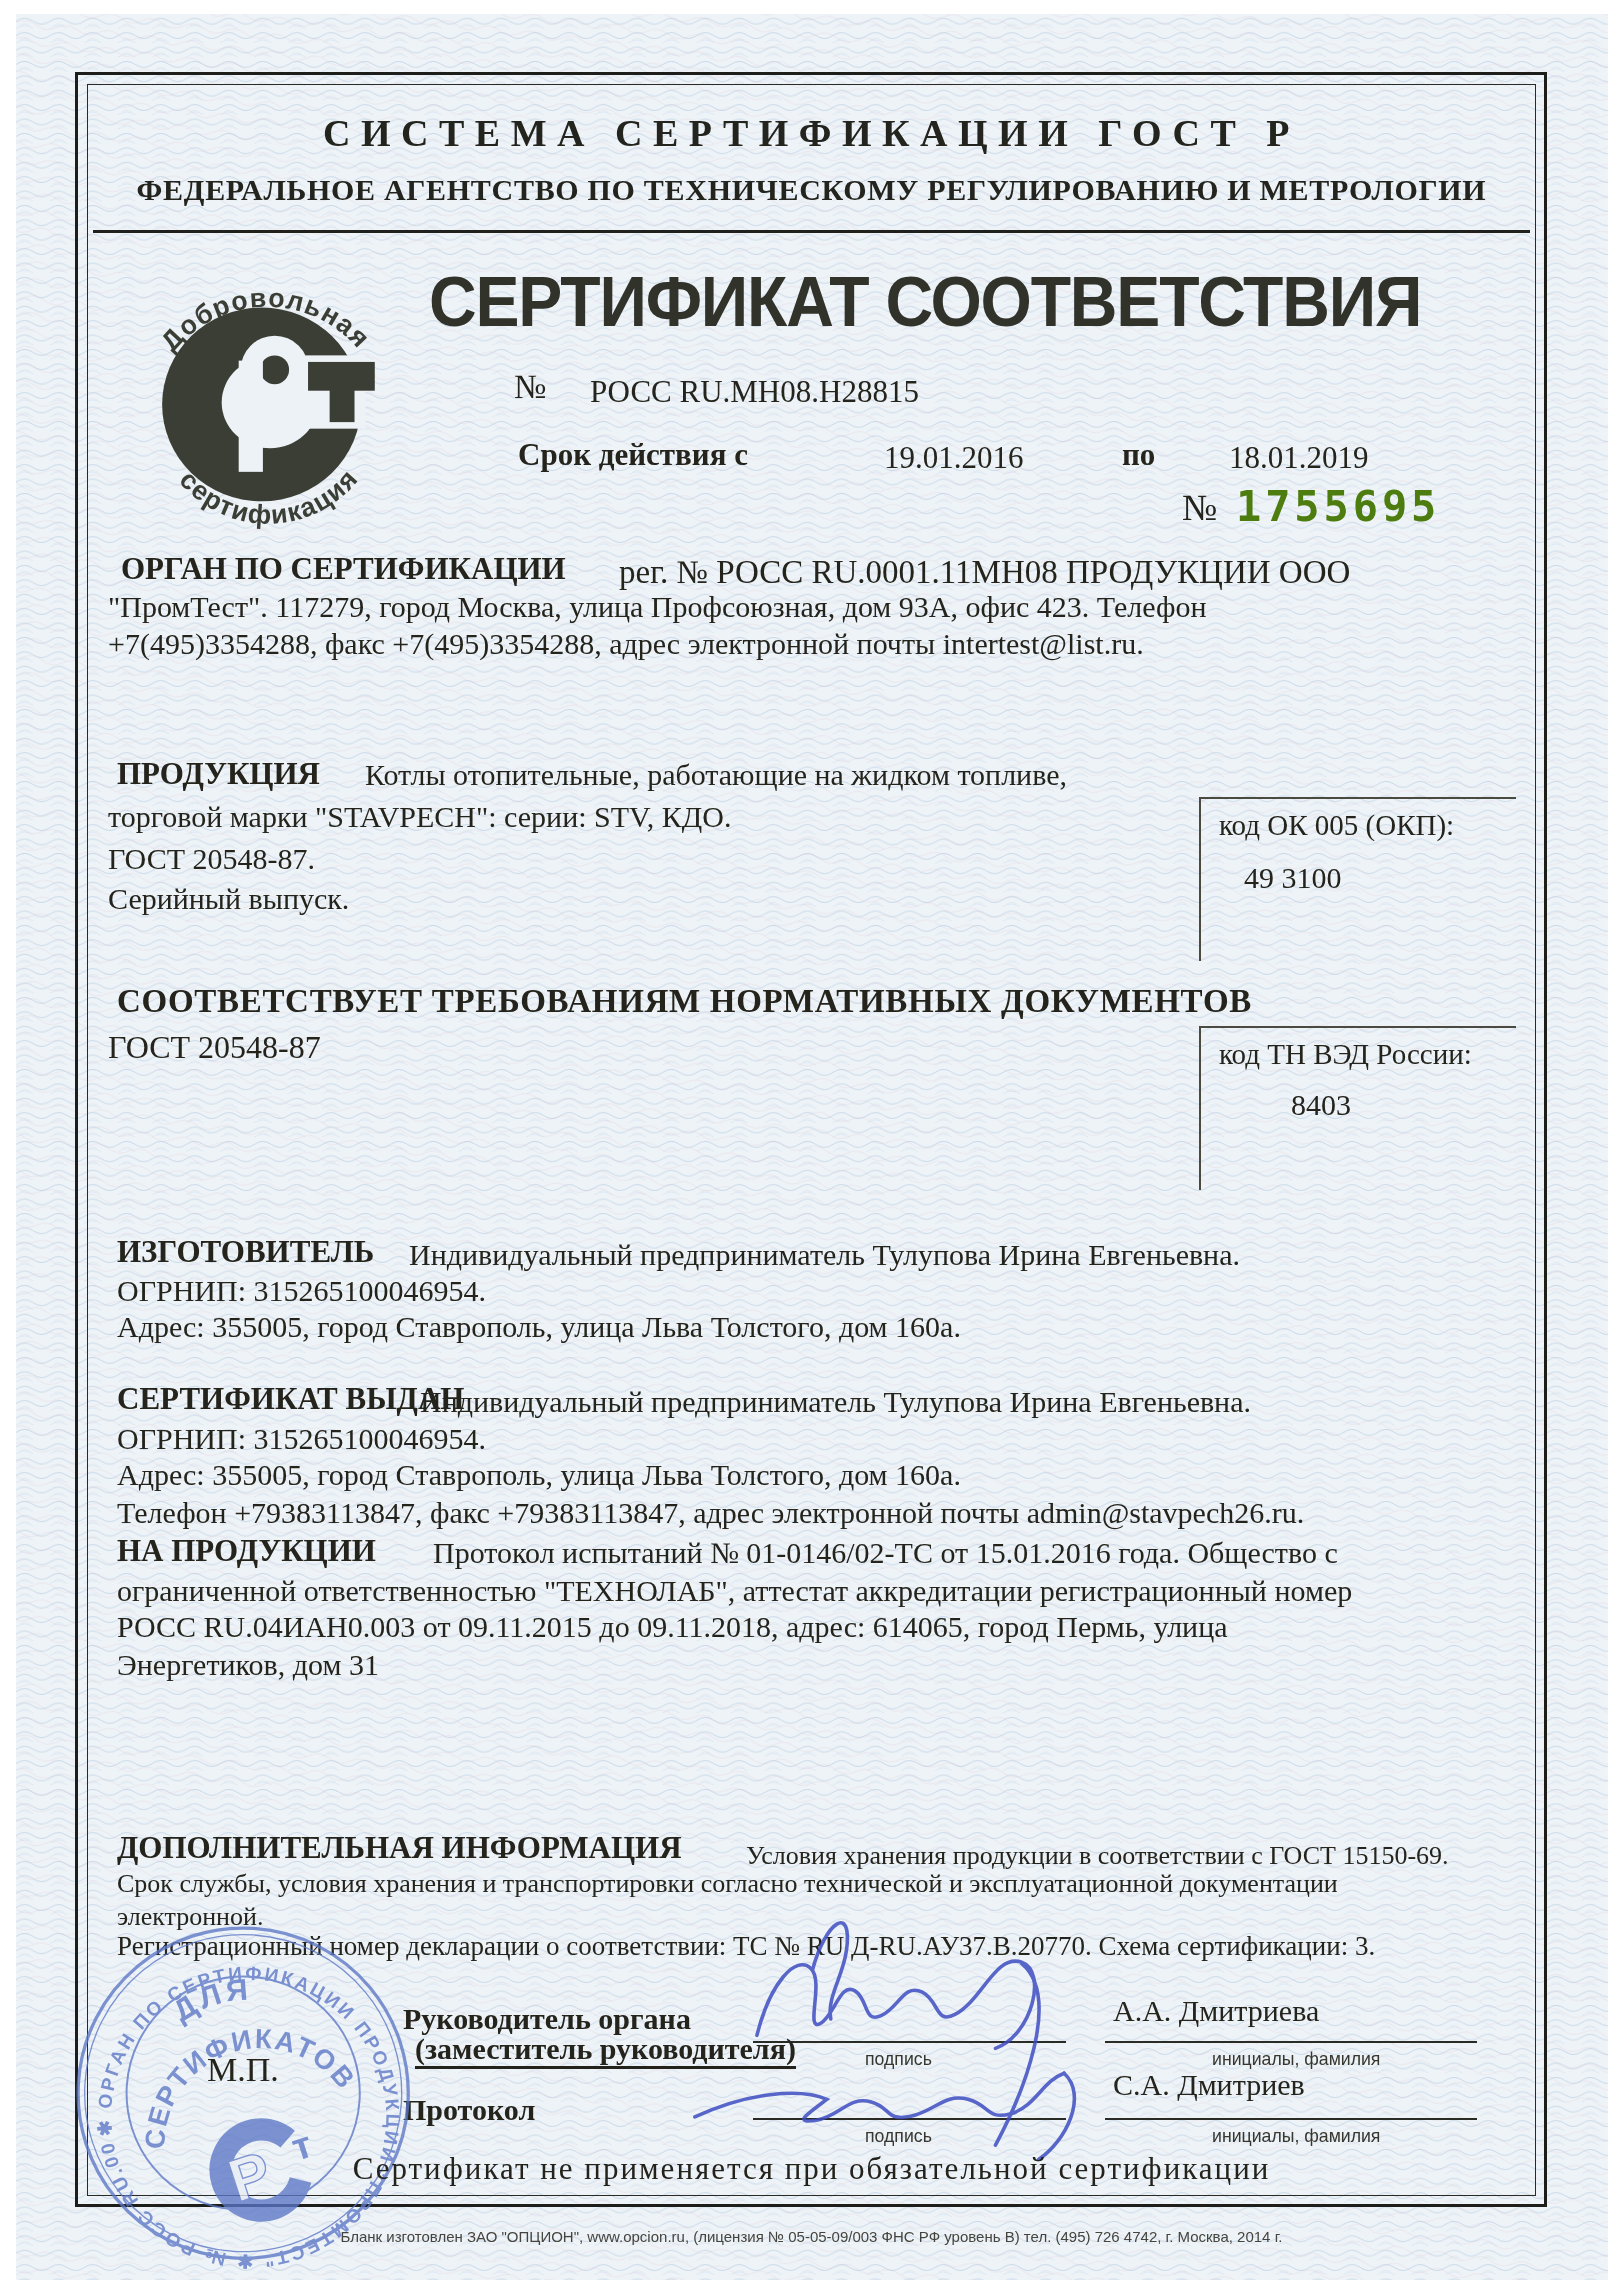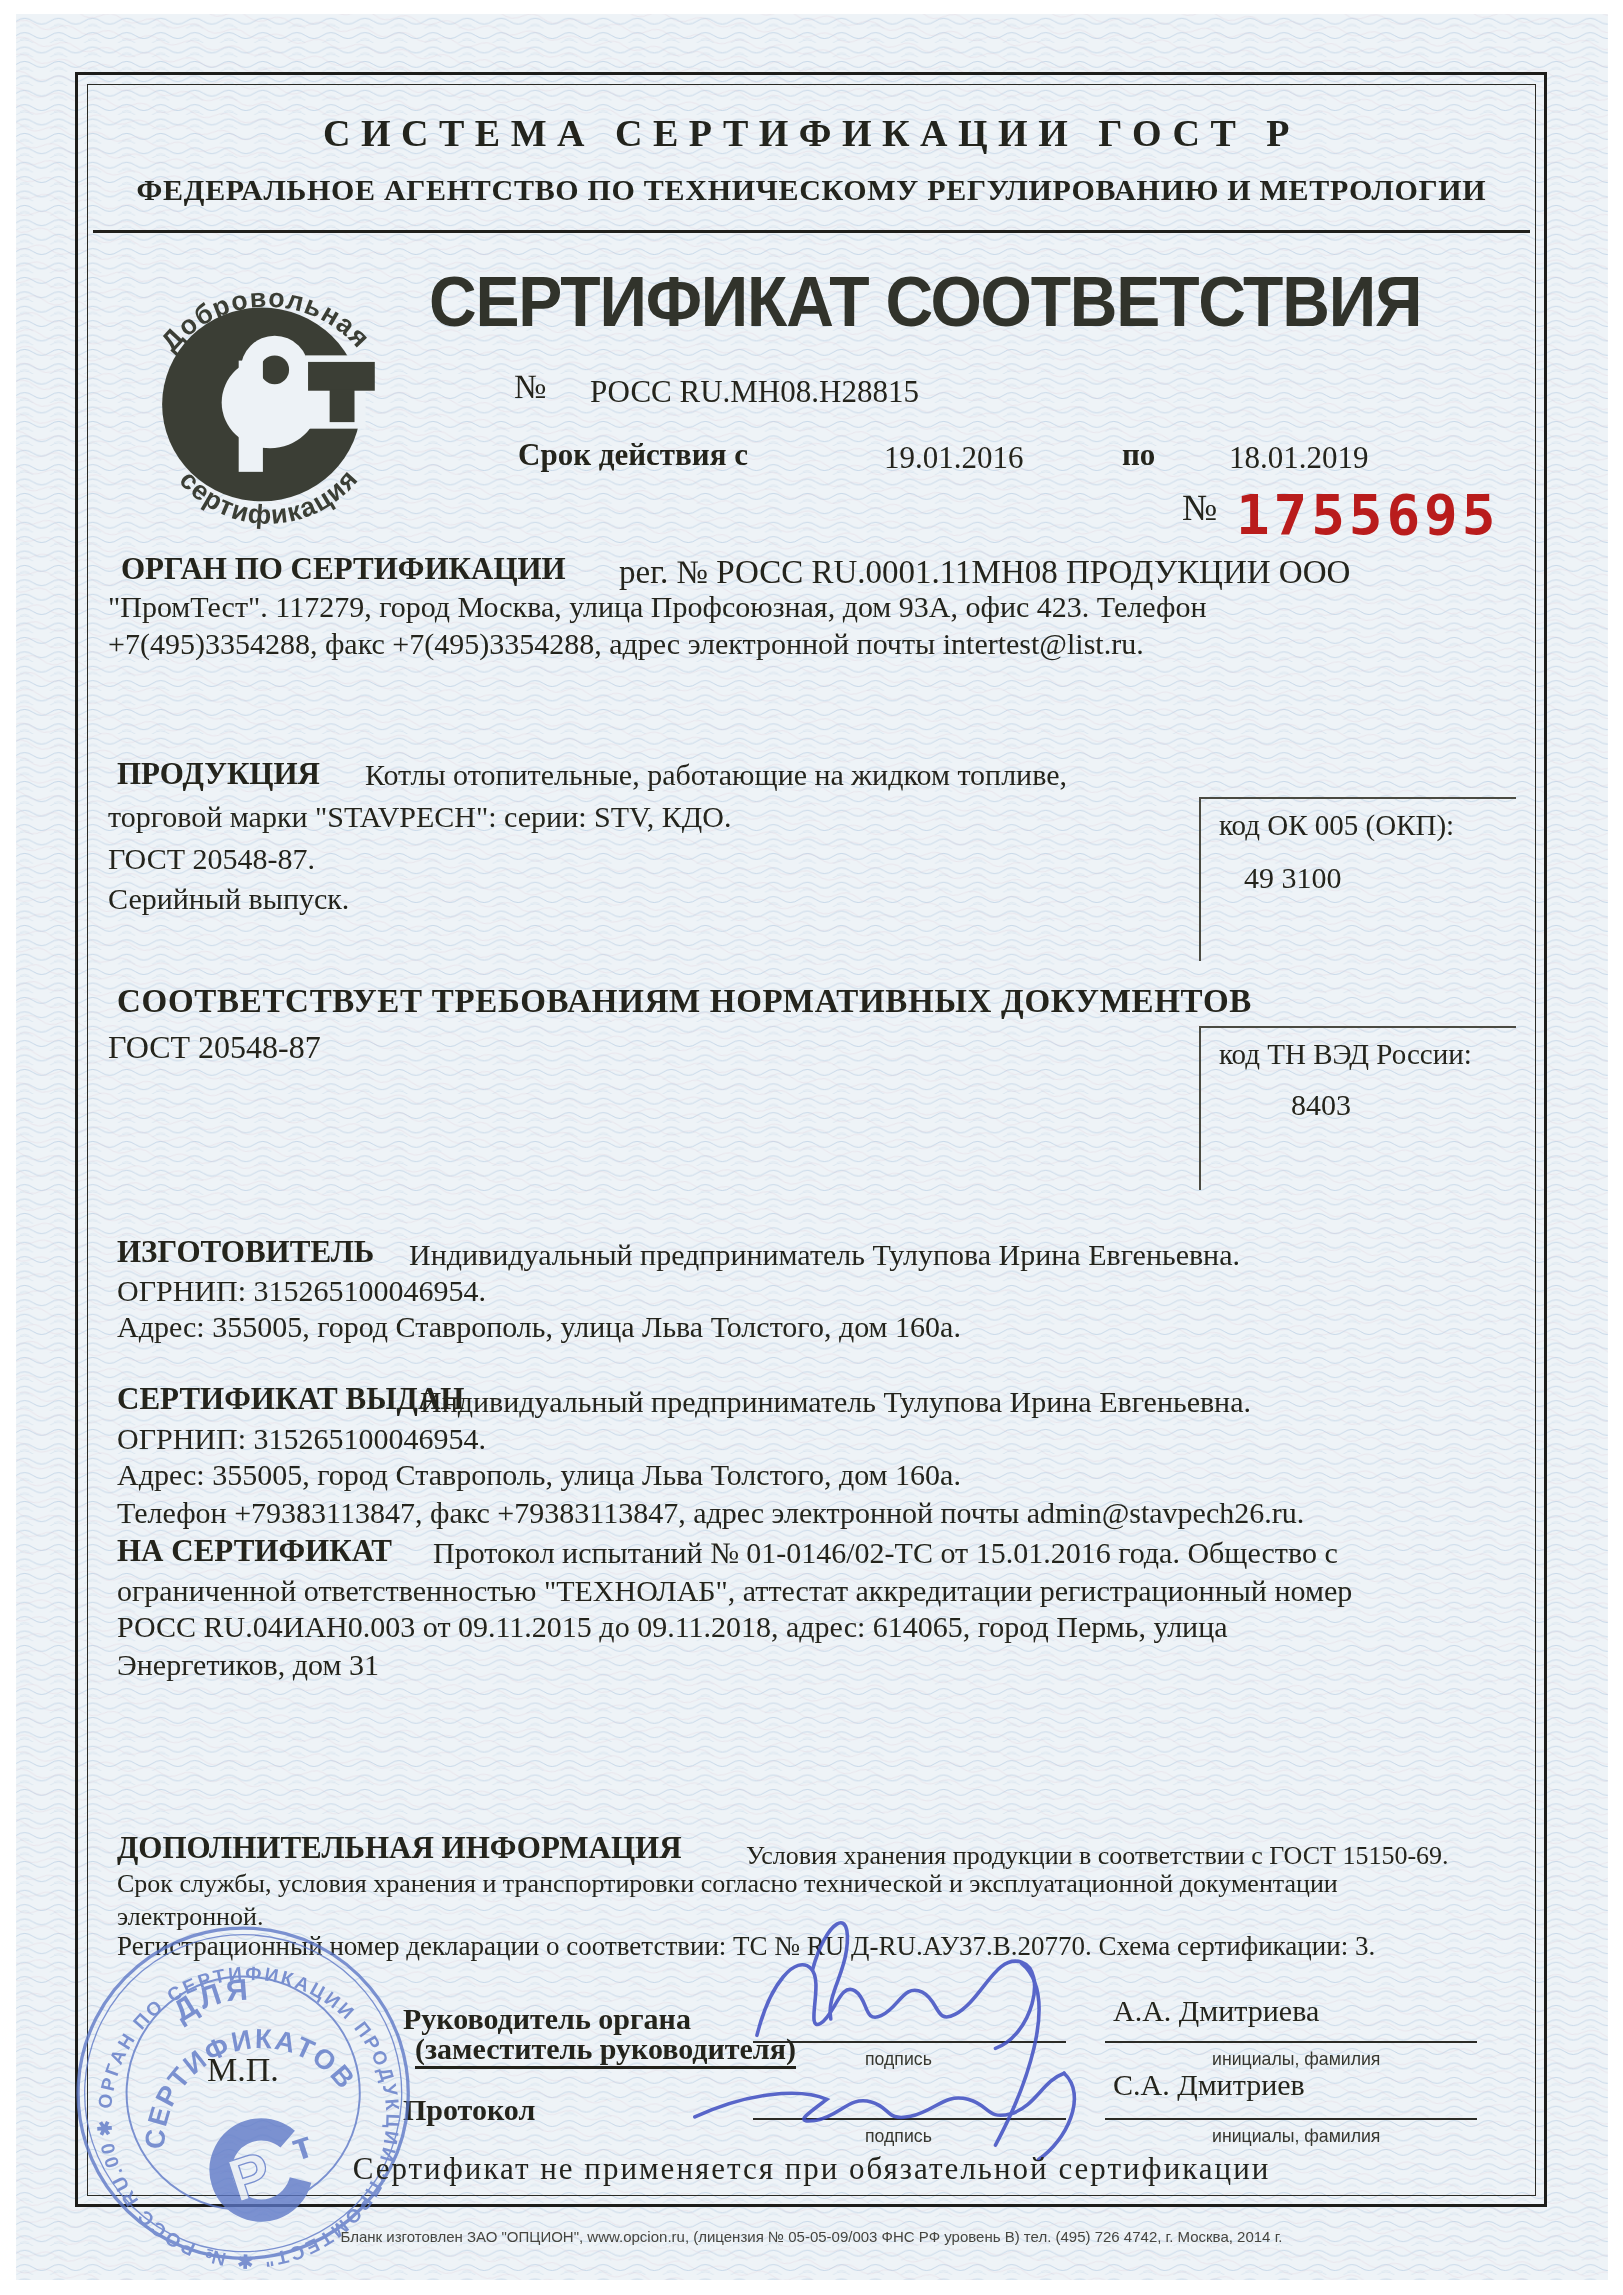--- a/index.html
+++ b/index.html
@@ -70,22 +70,22 @@
 
   <span class="abs ser" style="left:514px;top:368px;font-size:34px;z-index:2;">№</span>
   <span class="abs ser" style="left:590px;top:374px;font-size:31px;z-index:2;">РОСС RU.МН08.Н28815</span>
 
   <span class="abs ser b" style="left:518px;top:437px;font-size:31px;z-index:2;">Срок действия с</span>
   <span class="abs ser" style="left:884px;top:440px;font-size:31px;z-index:2;">19.01.2016</span>
   <span class="abs ser b" style="left:1122px;top:437px;font-size:31px;z-index:2;">по</span>
   <span class="abs ser" style="left:1229px;top:440px;font-size:31px;z-index:2;">18.01.2019</span>
 
   <span class="abs ser" style="left:1182px;top:486px;font-size:37px;z-index:2;">№</span>
-  <span class="abs" style="left:1236px;top:482px;font-size:56px;font-family:'DejaVu Sans Mono',monospace;
-               font-weight:bold;color:#b91c1c;letter-spacing:3.9px;z-index:2;">1755695</span>
+  <span class="abs" style="left:1236px;top:482px;font-size:42px;font-family:'DejaVu Sans Mono',monospace;
+               font-weight:bold;color:#4d7c0f;letter-spacing:3.9px;z-index:2;">1755695</span>
 
   <span class="abs ser b" style="left:121px;top:551px;font-size:31px;z-index:2;">ОРГАН ПО СЕРТИФИКАЦИИ</span>
   <span class="abs ser" style="left:619px;top:554px;font-size:33px;z-index:2;">рег. № РОСС RU.0001.11МН08 ПРОДУКЦИИ ООО</span>
   <span class="abs ser" style="left:108px;top:590px;font-size:30px;z-index:2;">"ПромТест". 117279, город Москва, улица Профсоюзная, дом 93А, офис 423. Телефон</span>
   <span class="abs ser" style="left:108px;top:627px;font-size:30px;z-index:2;">+7(495)3354288, факс +7(495)3354288, адрес электронной почты intertest@list.ru.</span>
 
   <span class="abs ser b" style="left:117px;top:756px;font-size:31px;z-index:2;">ПРОДУКЦИЯ</span>
   <span class="abs ser" style="left:365px;top:758px;font-size:30px;z-index:2;">Котлы отопительные, работающие на жидком топливе,</span>
   <span class="abs ser" style="left:108px;top:800px;font-size:30px;z-index:2;">торговой марки "STAVPECH": серии: STV, КДО.</span>
   <span class="abs ser" style="left:108px;top:842px;font-size:30px;z-index:2;">ГОСТ 20548-87.</span>
@@ -106,21 +106,21 @@
   <span class="abs ser" style="left:409px;top:1238px;font-size:30px;z-index:2;">Индивидуальный предприниматель Тулупова Ирина Евгеньевна.</span>
   <span class="abs ser" style="left:117px;top:1274px;font-size:30px;z-index:2;">ОГРНИП: 315265100046954.</span>
   <span class="abs ser" style="left:117px;top:1310px;font-size:30px;z-index:2;">Адрес: 355005, город Ставрополь, улица Льва Толстого, дом 160а.</span>
 
   <span class="abs ser b" style="left:117px;top:1381px;font-size:31px;z-index:2;">СЕРТИФИКАТ ВЫДАН</span>
   <span class="abs ser" style="left:420px;top:1385px;font-size:30px;z-index:2;">Индивидуальный предприниматель Тулупова Ирина Евгеньевна.</span>
   <span class="abs ser" style="left:117px;top:1422px;font-size:30px;z-index:2;">ОГРНИП: 315265100046954.</span>
   <span class="abs ser" style="left:117px;top:1458px;font-size:30px;z-index:2;">Адрес: 355005, город Ставрополь, улица Льва Толстого, дом 160а.</span>
   <span class="abs ser" style="left:117px;top:1496px;font-size:30px;z-index:2;">Телефон +79383113847, факс +79383113847, адрес электронной почты admin@stavpech26.ru.</span>
 
-  <span class="abs ser b" style="left:117px;top:1533px;font-size:31px;z-index:2;">НА СЕРТИФИКАТ</span>
+  <span class="abs ser b" style="left:117px;top:1533px;font-size:31px;z-index:2;">НА ПРОДУКЦИИ</span>
   <span class="abs ser" style="left:433px;top:1536px;font-size:30px;z-index:2;">Протокол испытаний № 01-0146/02-ТС от 15.01.2016 года. Общество с</span>
   <span class="abs ser" style="left:117px;top:1574px;font-size:30px;z-index:2;">ограниченной ответственностью "ТЕХНОЛАБ", аттестат аккредитации регистрационный номер</span>
   <span class="abs ser" style="left:117px;top:1610px;font-size:30px;z-index:2;">РОСС RU.04ИАН0.003 от 09.11.2015 до 09.11.2018, адрес: 614065, город Пермь, улица</span>
   <span class="abs ser" style="left:117px;top:1648px;font-size:30px;z-index:2;">Энергетиков, дом 31</span>
 
   <span class="abs ser b" style="left:117px;top:1830px;font-size:31px;z-index:2;">ДОПОЛНИТЕЛЬНАЯ ИНФОРМАЦИЯ</span>
   <span class="abs ser" style="left:746px;top:1841px;font-size:26px;z-index:2;">Условия хранения продукции в соответствии с ГОСТ 15150-69.</span>
   <span class="abs ser" style="left:117px;top:1869px;font-size:26px;z-index:2;">Срок службы, условия хранения и транспортировки согласно технической и эксплуатационной документации</span>
   <span class="abs ser" style="left:117px;top:1902px;font-size:26px;z-index:2;">электронной.</span>
   <span class="abs ser" style="left:117px;top:1931px;font-size:27px;z-index:2;">Регистрационный номер декларации о соответствии: ТС № RU Д-RU.АУ37.В.20770. Схема сертификации: 3.</span>

